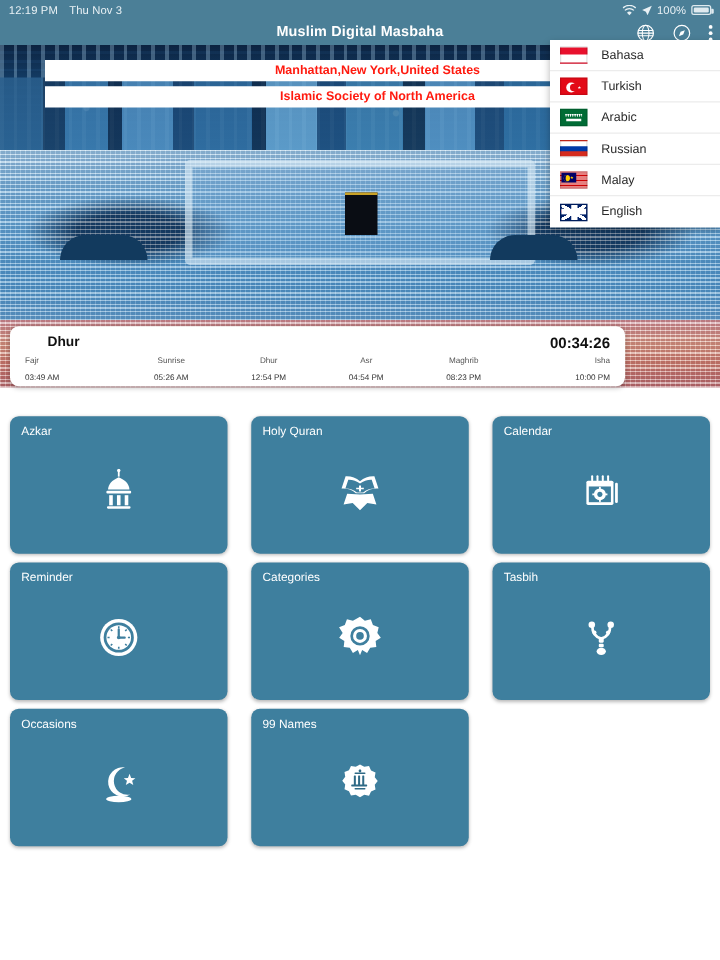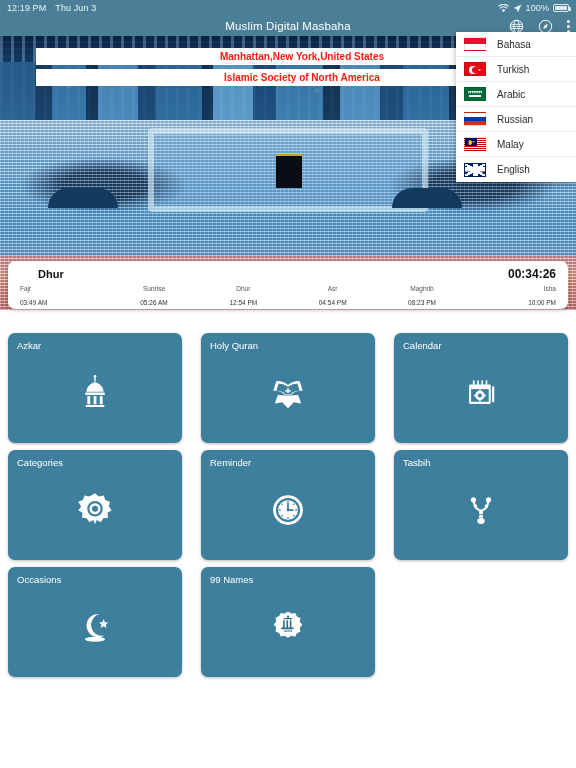--- a/index.html
+++ b/index.html
@@ -22,21 +22,21 @@
   .sb-batt { width:16px; height:8px; border:1px solid #dfeaef; border-radius:2px; position:relative; }
   .sb-batt::before{content:"";position:absolute;left:1px;top:1px;bottom:1px;right:1px;background:#dfeaef;border-radius:1px;}
   .sb-batt::after{content:"";position:absolute;right:-3px;top:2px;width:2px;height:4px;background:#dfeaef;border-radius:0 1px 1px 0;}
 
   
   .appbar {
     position:absolute; top:16px; left:0; width:576px; height:20px;
     background:#4b7f97; color:#fff;
     display:flex; align-items:center; justify-content:center;
   }
-  .appbar-title { font-size:11.5px; font-weight:400; letter-spacing:.15px; }
+  .appbar-title { font-size:11.5px; font-weight:700; letter-spacing:.15px; }
   .appbar-actions { position:absolute; right:6px; top:0; height:20px; display:flex; align-items:center; gap:14px; }
   .appbar-actions svg { display:block; }
   .kebab { width:3px; height:15px; display:flex; flex-direction:column; justify-content:center; gap:2px; align-items:center; }
   .kebab i { width:3px; height:3px; border-radius:50%; background:#fff; display:block; }
 
   
   .hero {
     position:absolute; top:36px; left:0; width:576px; height:274px;
     overflow:hidden;
   }
@@ -116,38 +116,38 @@
     position:absolute; left:36px; width:532px; height:17px;
     background:#fff; color:#ff1a0f;
     display:flex; align-items:center; justify-content:center;
     font-size:10px; font-weight:bold; z-index:6;
   }
   .banner-city { top:48px; }
   .banner-org  { top:69px; }
 
   
   .prayer {
-    position:absolute; left:8px; top:261px; width:560px; height:48px;
+    position:absolute; left:8px; top:261px; width:492px; height:48px;
     background:#fff; border-radius:7px; z-index:8;
     box-shadow:0 1px 4px rgba(0,0,0,.25);
     padding:5px 12px 4px 12px;
   }
   .prayer-top { display:flex; align-items:center; justify-content:space-between; height:15px; }
   .prayer-next { font-size:11px; font-weight:bold; color:#111; padding-left:18px; }
   .prayer-count { font-size:12px; font-weight:bold; color:#111; }
   .prayer-row { display:flex; margin-top:2px; }
   .pcell { flex:1 1 0; text-align:center; }
   .pcell:first-child { text-align:left; }
   .pcell:last-child { text-align:right; }
   .pname { font-size:6.5px; color:#555; line-height:11px; }
   .ptime { font-size:6.5px; color:#333; line-height:11px; margin-top:3px; }
 
   
   .langmenu {
-    position:absolute; right:0; top:32px; width:120px;
+    position:absolute; right:0; top:32px; width:136px;
     background:#fff; z-index:20;
     box-shadow:0 2px 6px rgba(0,0,0,.3);
   }
   .langitem {
     display:flex; align-items:center; gap:11px;
     height:25px; padding:0 8px;
     border-bottom:1px solid #ececec;
     font-size:10px; color:#2b2b2b;
   }
   .langitem:last-child { border-bottom:none; }
@@ -197,21 +197,21 @@
   .card-icon svg { display:block; }
 </style>
 </head>
 <body>
 
 <div id="app">
 
   <div class="statusbar">
     <div class="sb-left">
       <span>12:19 PM</span>
-      <span>Thu Jun 3</span>
+      <span>Thu Nov 3</span>
     </div>
     <div class="sb-right">
       <svg width="11" height="9" viewBox="0 0 11 9">
         <path d="M5.5 8.2 3.6 6.1a2.8 2.8 0 0 1 3.8 0Z" fill="#e9f1f5"></path>
         <path d="M1.9 4.3a5.2 5.2 0 0 1 7.2 0" stroke="#e9f1f5" stroke-width="1.1" fill="none"></path>
         <path d="M.4 2.3a7.6 7.6 0 0 1 10.2 0" stroke="#e9f1f5" stroke-width="1.1" fill="none"></path>
       </svg>
       <svg width="9" height="9" viewBox="0 0 10 10">
         <path d="M9.4.6 .8 4.4l3.3 1.5 1.5 3.3Z" fill="#e9f1f5"></path>
       </svg>
@@ -368,43 +368,43 @@
             <rect x="17.9" y="15.8" width="1.7" height="3"></rect>
               <rect x="17.9" y="27" width="1.7" height="3"></rect>
             <rect x="11.6" y="22.1" width="3" height="1.7"></rect>
               <rect x="22.8" y="22.1" width="3" height="1.7"></rect>
           </g>
         </svg>
       </span>
     </div>
 
     <div class="card">
-      <span class="card-label">Categories</span>
-      <span class="card-icon">
-        <svg width="36" height="36" viewBox="0 0 40 40" fill="#fff">
-          <path d="M20 1.5 24.3 5l5.3-1.2 1.9 5.1 5.1 1.9L35.4 16l3.1 4.3-4.6 2.8.6 5.4-5.4.6-2.8 4.6L21.9 31 20 35.8 18.1 31l-4.4 2.7-2.8-4.6-5.4-.6.6-5.4-4.6-2.8L4.6 16 1.4 10.8l5.1-1.9 1.9-5.1L13.7 5Z"></path>
-          <circle cx="20" cy="18.6" r="8.6" fill="#3e7f9e"></circle>
-          <circle cx="20" cy="18.6" r="6.2" fill="#fff"></circle>
-          <circle cx="20" cy="18.6" r="3.4" fill="#3e7f9e"></circle>
-        </svg>
-      </span>
-    </div>
-
-    <div class="card">
       <span class="card-label">Reminder</span>
       <span class="card-icon">
         <svg width="34" height="34" viewBox="0 0 40 40">
           <circle cx="20" cy="20" r="17.5" fill="#fff"></circle>
           <circle cx="20" cy="20" r="14.2" fill="#3e7f9e"></circle>
           <circle cx="20" cy="20" r="11.6" fill="#fff"></circle>
           <g stroke="#3e7f9e" stroke-width="1.5">
             <path d="M20 9.4v2M20 28.6v2M9.4 20h2M28.6 20h2M12.5 12.5l1.4 1.4M26.1 26.1l1.4 1.4M27.5 12.5l-1.4 1.4M13.9 26.1l-1.4 1.4"></path>
           </g>
           <path d="M20 12.4v7.8h5.6" stroke="#3e7f9e" stroke-width="2.1" fill="none" stroke-linecap="round"></path>
           <circle cx="20" cy="20" r="1.7" fill="#3e7f9e"></circle>
+        </svg>
+      </span>
+    </div>
+
+    <div class="card">
+      <span class="card-label">Categories</span>
+      <span class="card-icon">
+        <svg width="36" height="36" viewBox="0 0 40 40" fill="#fff">
+          <path d="M20 1.5 24.3 5l5.3-1.2 1.9 5.1 5.1 1.9L35.4 16l3.1 4.3-4.6 2.8.6 5.4-5.4.6-2.8 4.6L21.9 31 20 35.8 18.1 31l-4.4 2.7-2.8-4.6-5.4-.6.6-5.4-4.6-2.8L4.6 16 1.4 10.8l5.1-1.9 1.9-5.1L13.7 5Z"></path>
+          <circle cx="20" cy="18.6" r="8.6" fill="#3e7f9e"></circle>
+          <circle cx="20" cy="18.6" r="6.2" fill="#fff"></circle>
+          <circle cx="20" cy="18.6" r="3.4" fill="#3e7f9e"></circle>
         </svg>
       </span>
     </div>
 
     <div class="card">
       <span class="card-label">Tasbih</span>
       <span class="card-icon">
         <svg width="36" height="36" viewBox="0 0 40 40" fill="#fff">
           <path d="M12 9.5C12 17 16.5 20 20 21c3.5-1 8-4 8-11.5" stroke="#fff" stroke-width="2.4" fill="none" stroke-linecap="round"></path>
           <circle cx="11.6" cy="8.6" r="2.9"></circle>

